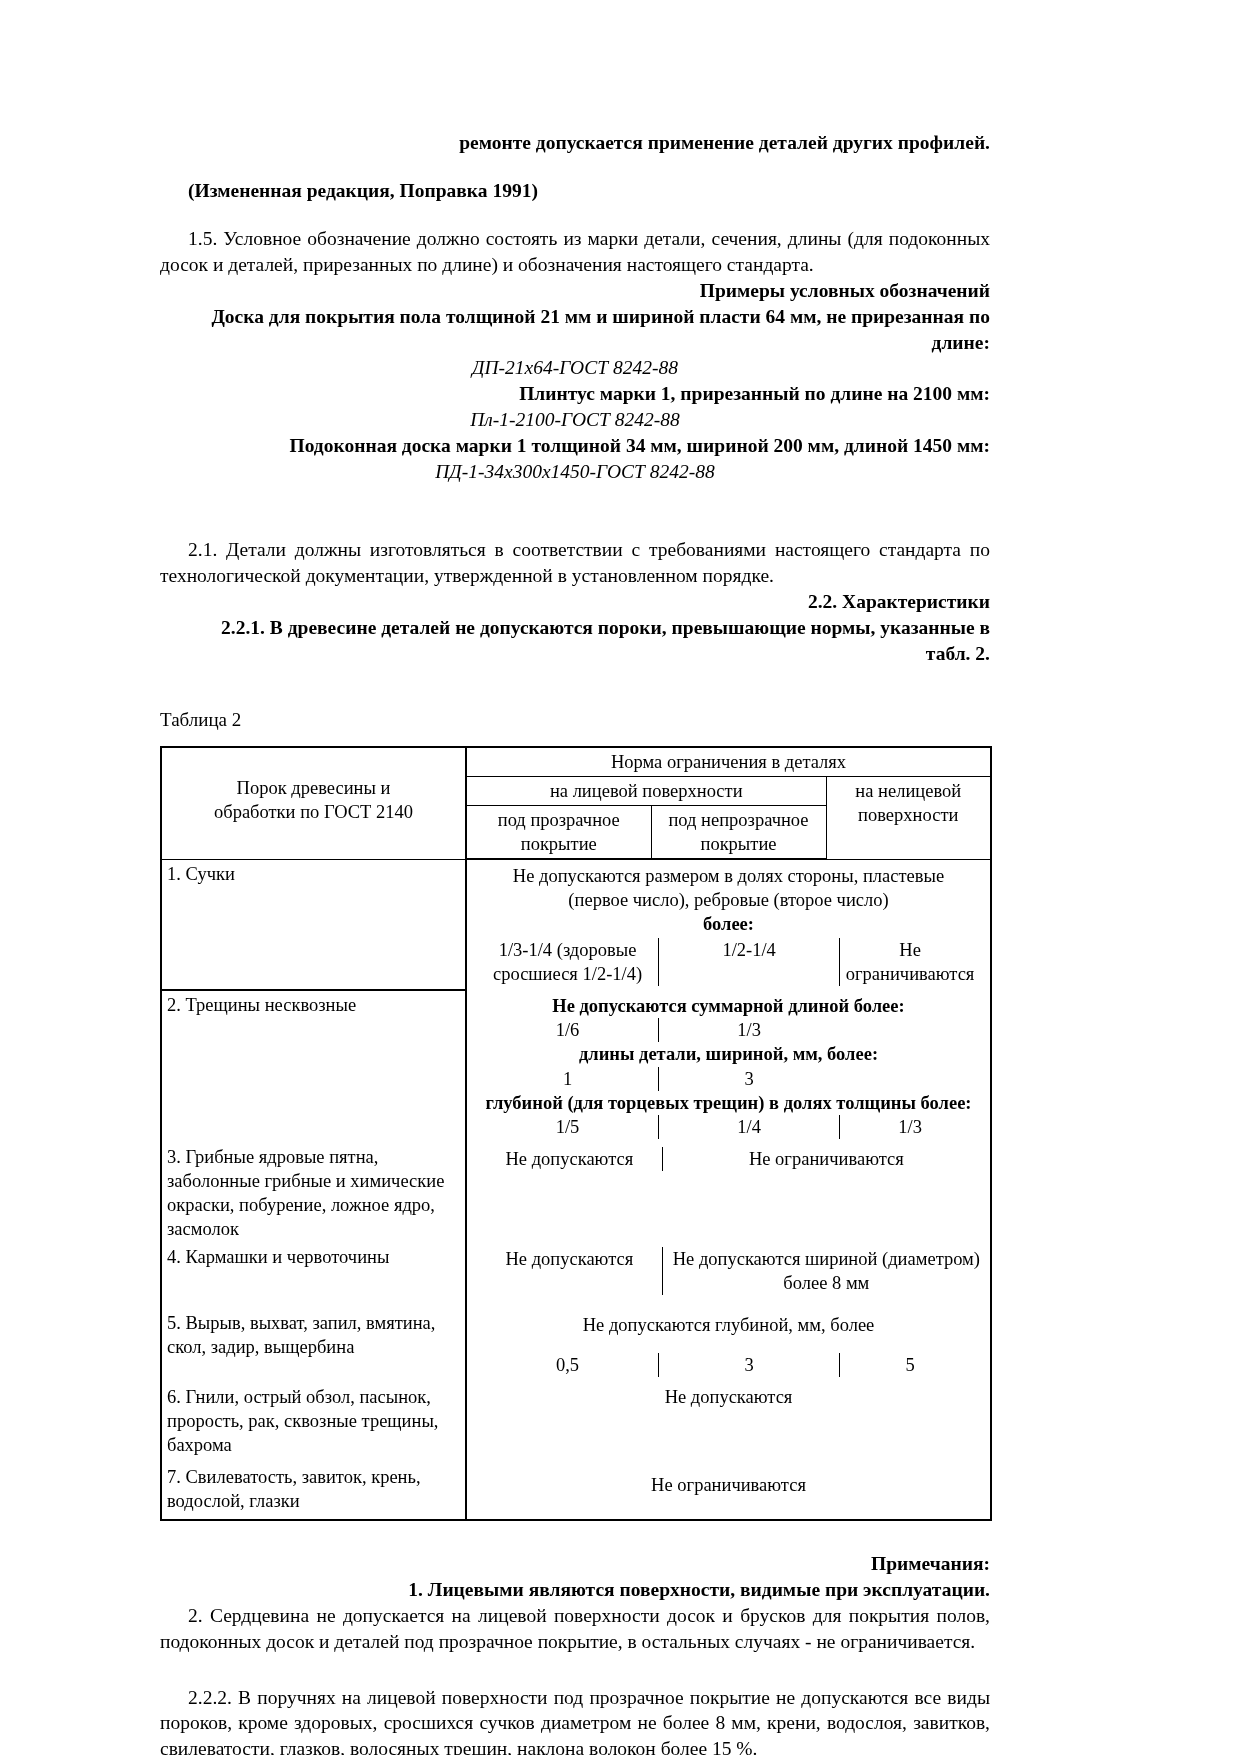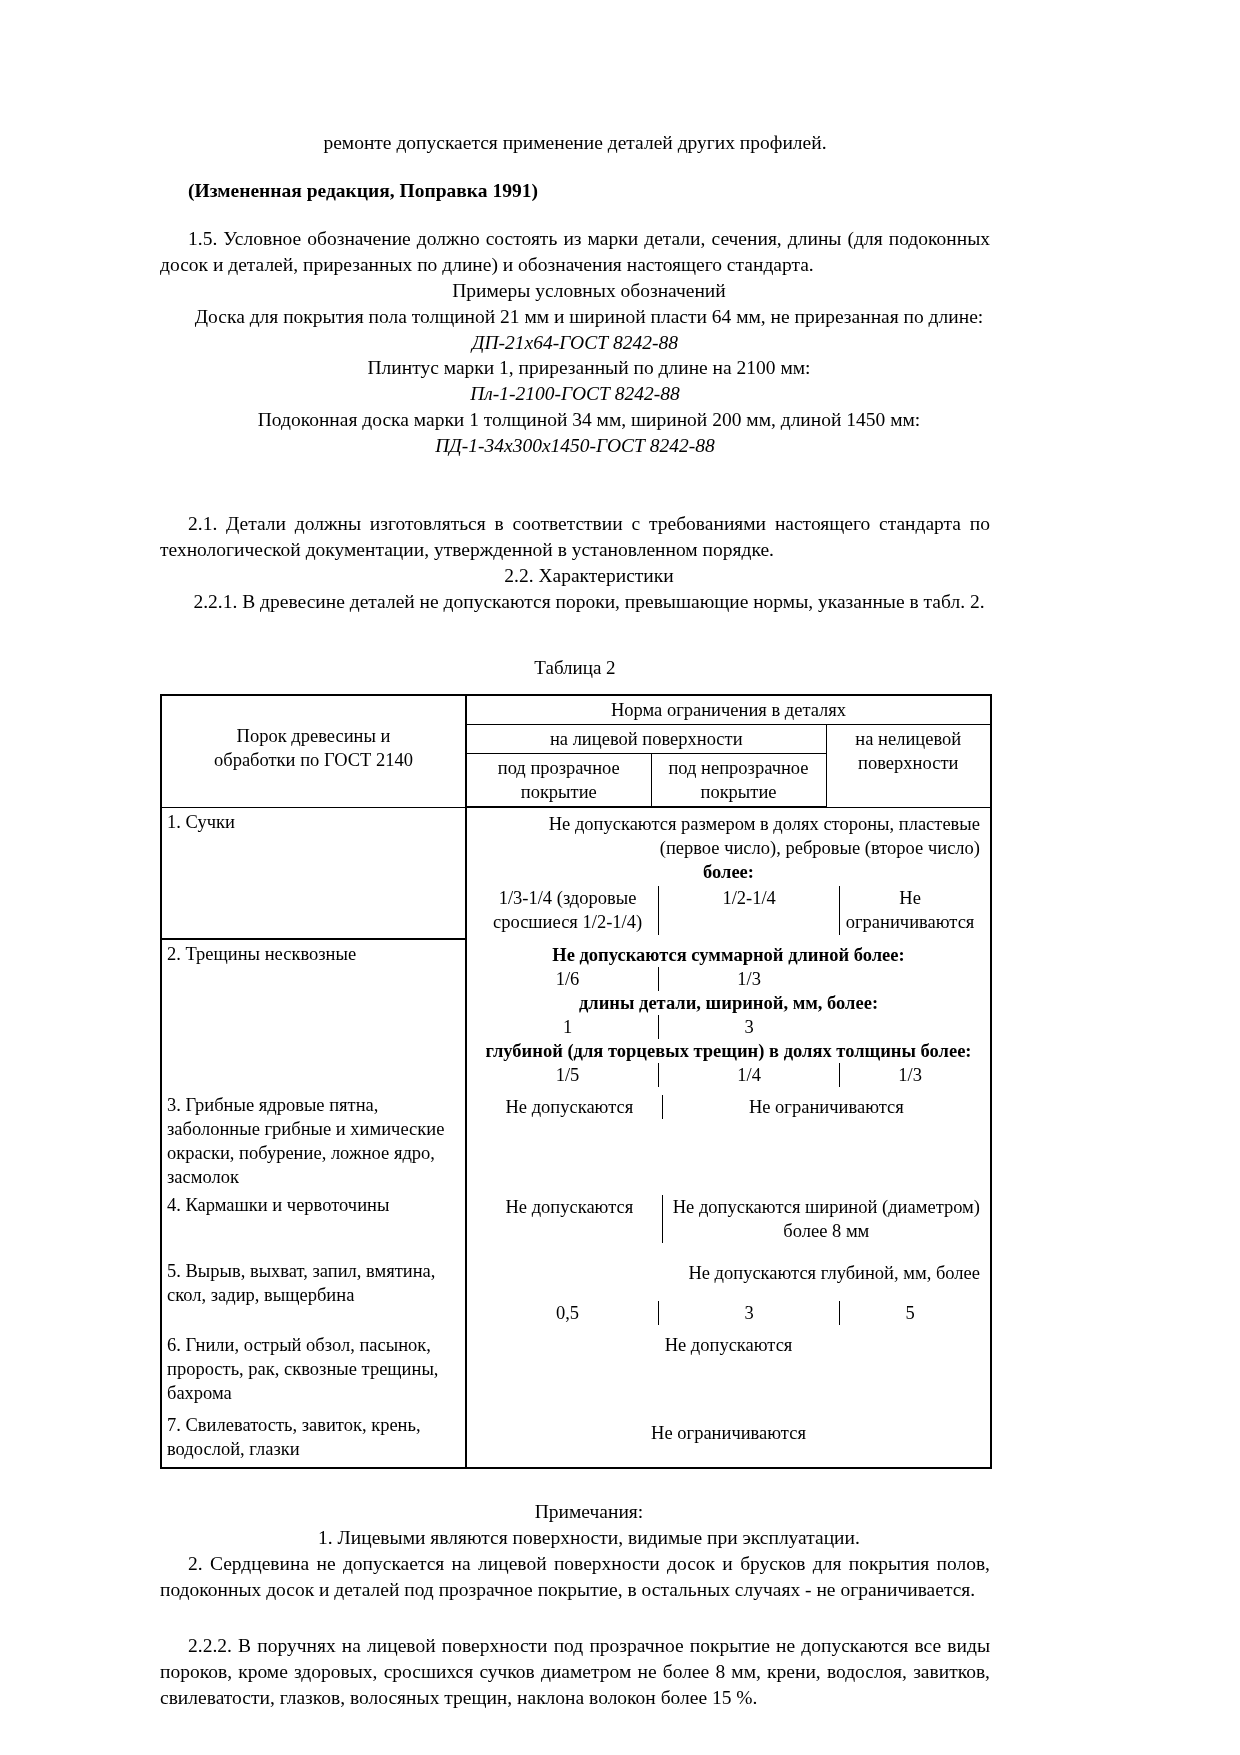--- a/index.html
+++ b/index.html
@@ -20,41 +20,41 @@
     left: 160px;
     top: 0;
     width: 830px;
     padding-top: 130px;
     font-size: 19.5px;
     line-height: 1.33;
   }
 
   p { margin: 0; }
 
-  .para        { text-align: center; }
+  .para        { text-align: right; font-weight: bold; }
   .para-just   { text-align: justify; text-align-last: left; }
   .indent      { text-indent: 28px; }
   .center      { text-align: center; }
   .italic      { font-style: italic; }
 
   .gap-sm { height: 14px; }
   .gap-md { height: 22px; }
   .gap-lg { height: 30px; }
   .gap-xl { height: 40px; }
 
   .amend { margin-left: 28px; font-weight: bold; }
 
   .sect-title {
     text-align: center;
     font-weight: bold;
     font-size: 19.5px;
   }
 
   .tbl-label {
-    text-align: center;
+    text-align: left;
     padding-right: 0px;
     font-size: 19px;
   }
 
   
   table.norm {
     border-collapse: collapse;
     width: 830px;
     table-layout: fixed;
     font-size: 18.5px;
@@ -74,21 +74,21 @@
   .thick-bot { border-bottom: 2px solid #000 !important; }
 
   .hc { text-align: center; vertical-align: middle; }
   .defect-cell { text-align: left; }
 
   
   .flow { padding: 0; border: 1px solid #000; }
   .flow-inner { position: relative; }
 
   .line-center { text-align: center; font-weight: bold; }
-  .line-left   { text-align: right; }
+  .line-left   { text-align: center; }
 
   
   .subrow {
     display: flex;
     width: 100%;
   }
   .subcell {
     box-sizing: border-box;
     padding: 0 4px;
     text-align: center;

